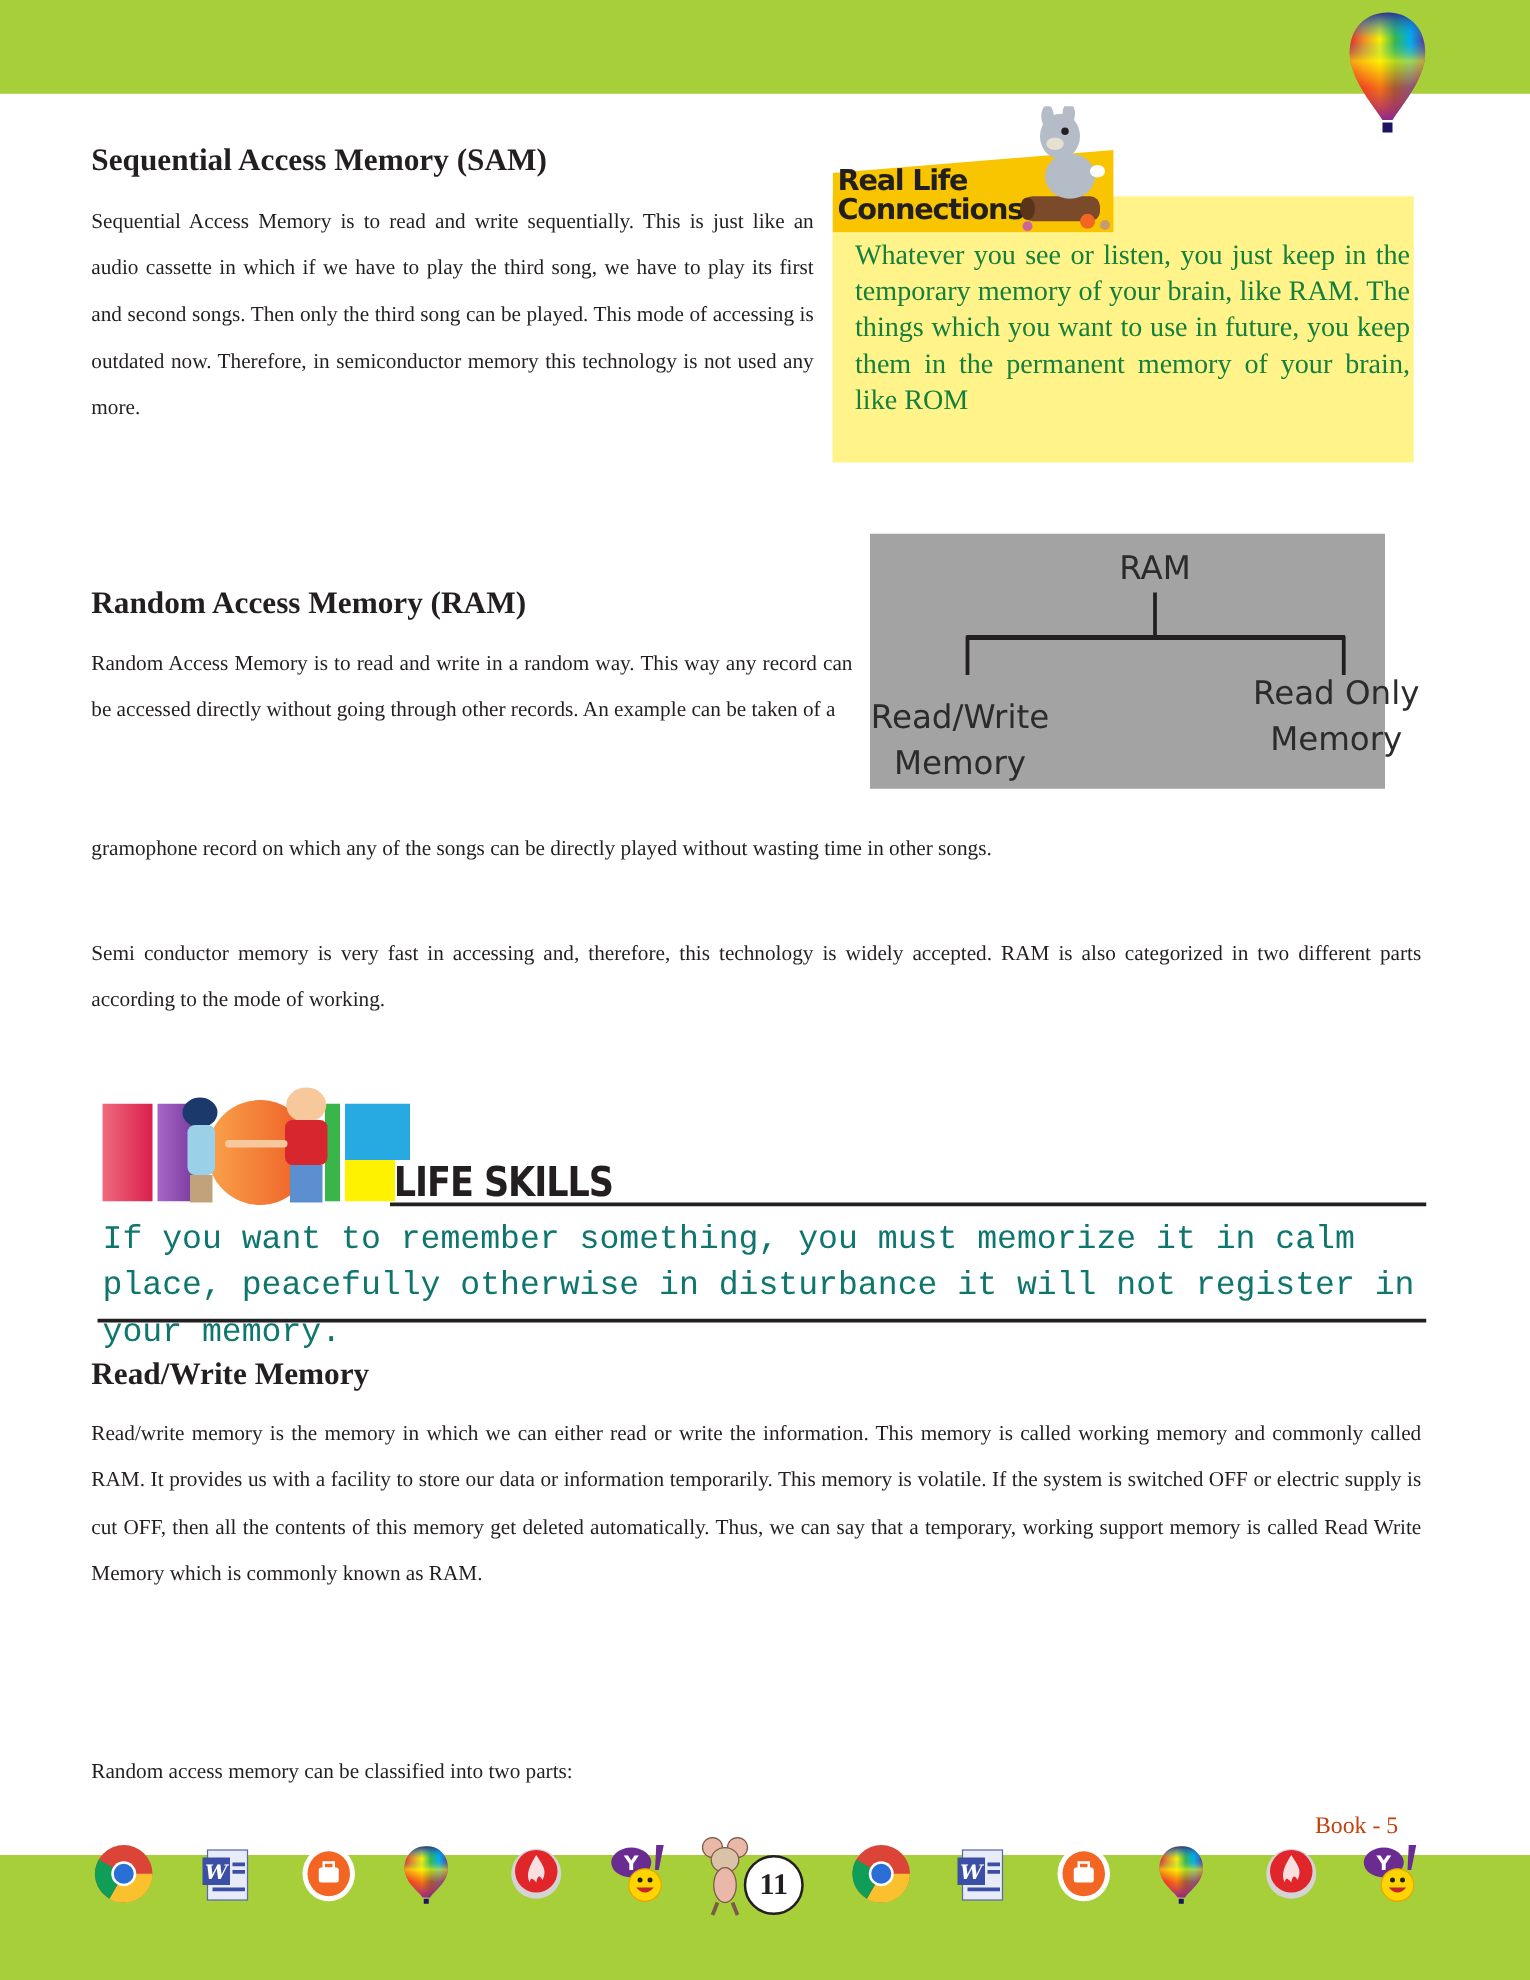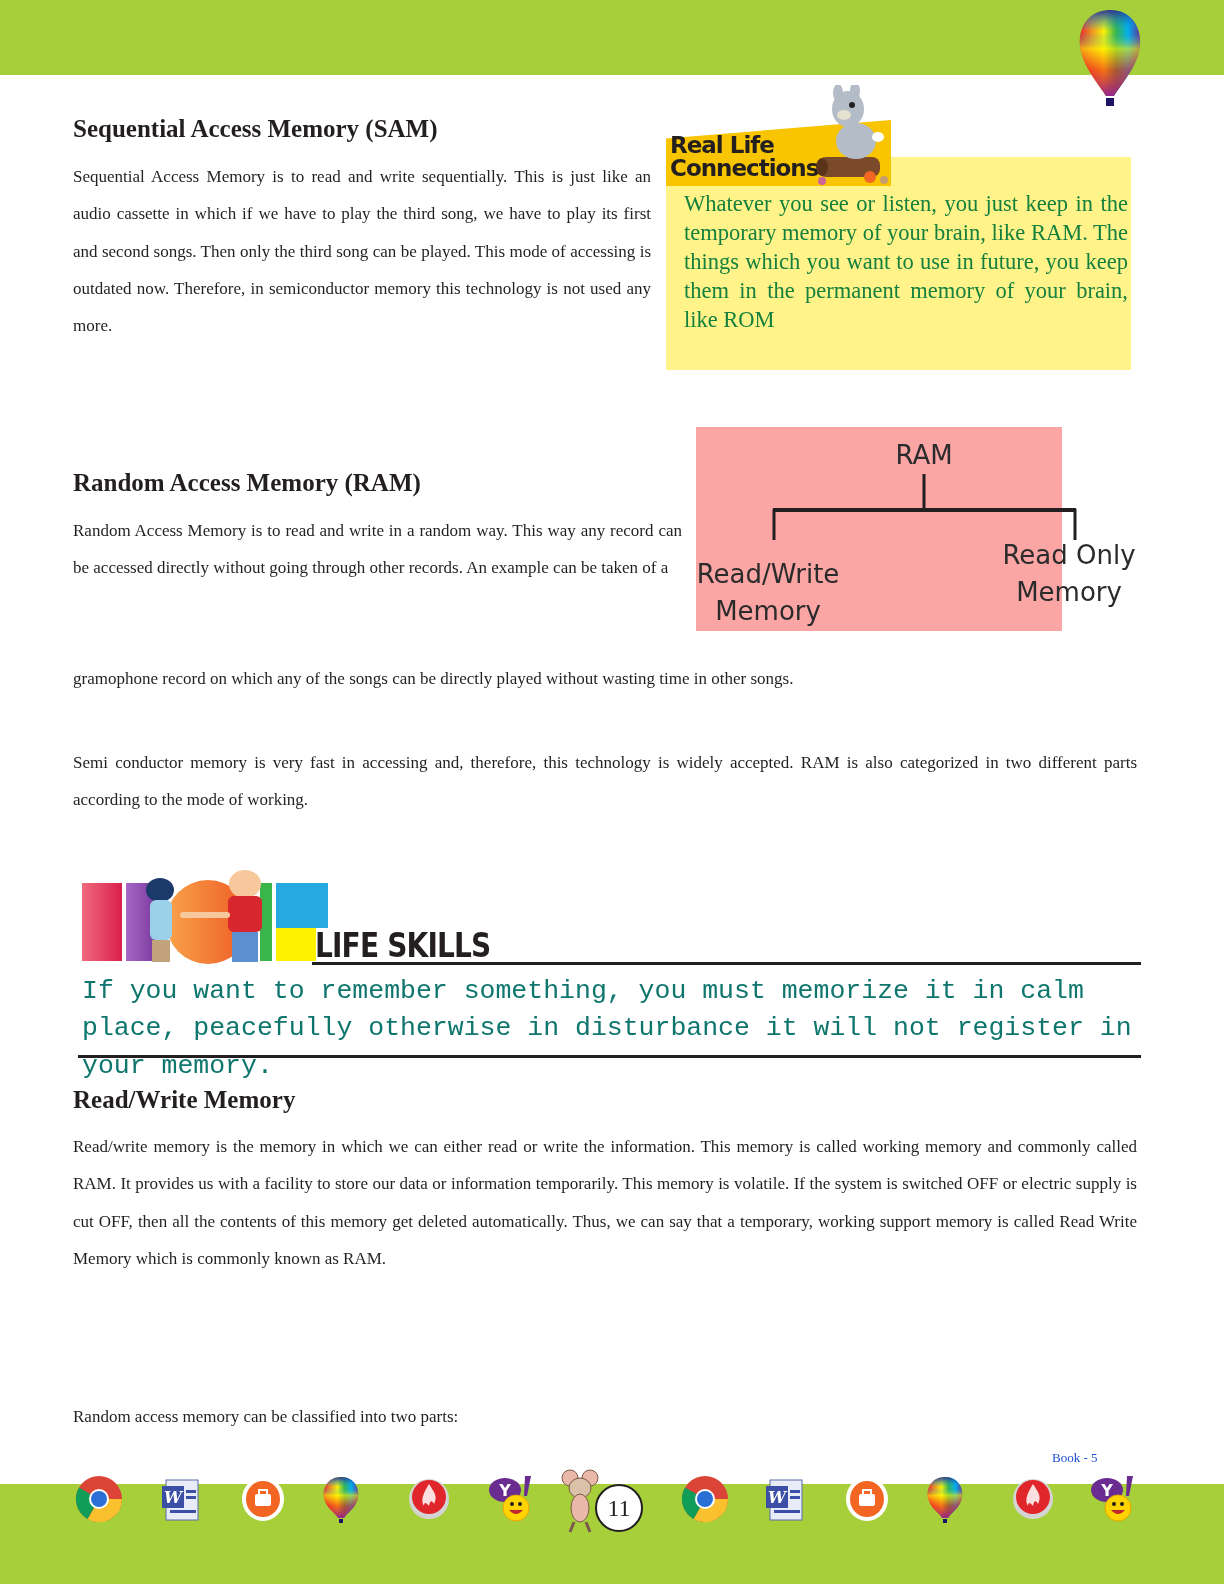--- a/index.html
+++ b/index.html
@@ -15,37 +15,37 @@
   .rlc-tab { position:absolute; left:666px; top:120px; width:225px; height:66px; background:#f8c500;
              clip-path:polygon(0 28%, 100% 0, 100% 100%, 0 100%); }
   .rlc-title { position:absolute; left:670px; top:134px; font-family:"DejaVu Sans", sans-serif; font-weight:bold;
                font-size:23px; line-height:23px; color:#231f20; letter-spacing:-1px; }
   .rlc-box { position:absolute; left:666px; top:157px; width:465px; height:213px; background:#fff38a; }
   .rlc-text { position:absolute; left:684px; top:189px; width:444px; margin:0; font-family:"Liberation Serif", serif;
               font-size:22.5px; line-height:29px; text-align:justify; color:#15803d; }
   .rabbit { position:absolute; left:808px; top:85px; width:90px; height:105px; }
 
   
-  .diagram { position:absolute; left:696px; top:427px; width:366px; height:204px; background:#fca5a5; }
+  .diagram { position:absolute; left:696px; top:427px; width:412px; height:204px; background:#a3a3a3; }
   .diagram svg { position:absolute; left:0; top:0; }
   .dg-label { position:absolute; font-family:"DejaVu Sans", sans-serif; font-size:26px; color:#2b2b2b; line-height:37px; text-align:center; }
 
   
   .hots { position:absolute; left:80px; top:866px; width:250px; height:110px; }
   .ls-title { position:absolute; left:315px; top:928px; font-family:"DejaVu Sans", sans-serif; font-weight:bold;
               font-size:33px; line-height:36px; color:#231f20; letter-spacing:-1px; transform:scaleX(0.85); transform-origin:left; }
   .rule { position:absolute; height:3px; background:#231f20; }
   .ls-text { position:absolute; left:82px; top:973px; width:1058px; margin:0; font-family:Liberation Mono, monospace;
              font-size:26.5px; line-height:37.3px; color:#0f766e; }
 
-  .book-label { position:absolute; left:1052px; top:1450px; font-family:"Liberation Serif", serif; font-size:13px; color:#1d4ed8; }
+  .book-label { position:absolute; left:1052px; top:1450px; font-family:"Liberation Serif", serif; font-size:19px; color:#c2410c; }
 
   .footer-icon { position:absolute; top:1474px; width:50px; height:50px; }
   .page-num { position:absolute; left:595px; top:1484px; width:44px; height:44px; border:2px solid #231f20; border-radius:50%;
-              background:#fff; font-family:"Liberation Serif", serif; font-weight:normal; font-size:24px; line-height:44px; text-align:center; }
+              background:#fff; font-family:"Liberation Serif", serif; font-weight:bold; font-size:24px; line-height:44px; text-align:center; }
   .mouse { position:absolute; left:558px; top:1468px; width:44px; height:66px; }
 </style>
 </head>
 <body>
 
 <svg width="0" height="0" style="position:absolute">
   <defs>
     <linearGradient id="balloonGrad" x1="0" x2="1" y1="0" y2="0">
       <stop offset="0" stop-color="#e8262c"></stop>
       <stop offset="0.2" stop-color="#f7941d"></stop>

